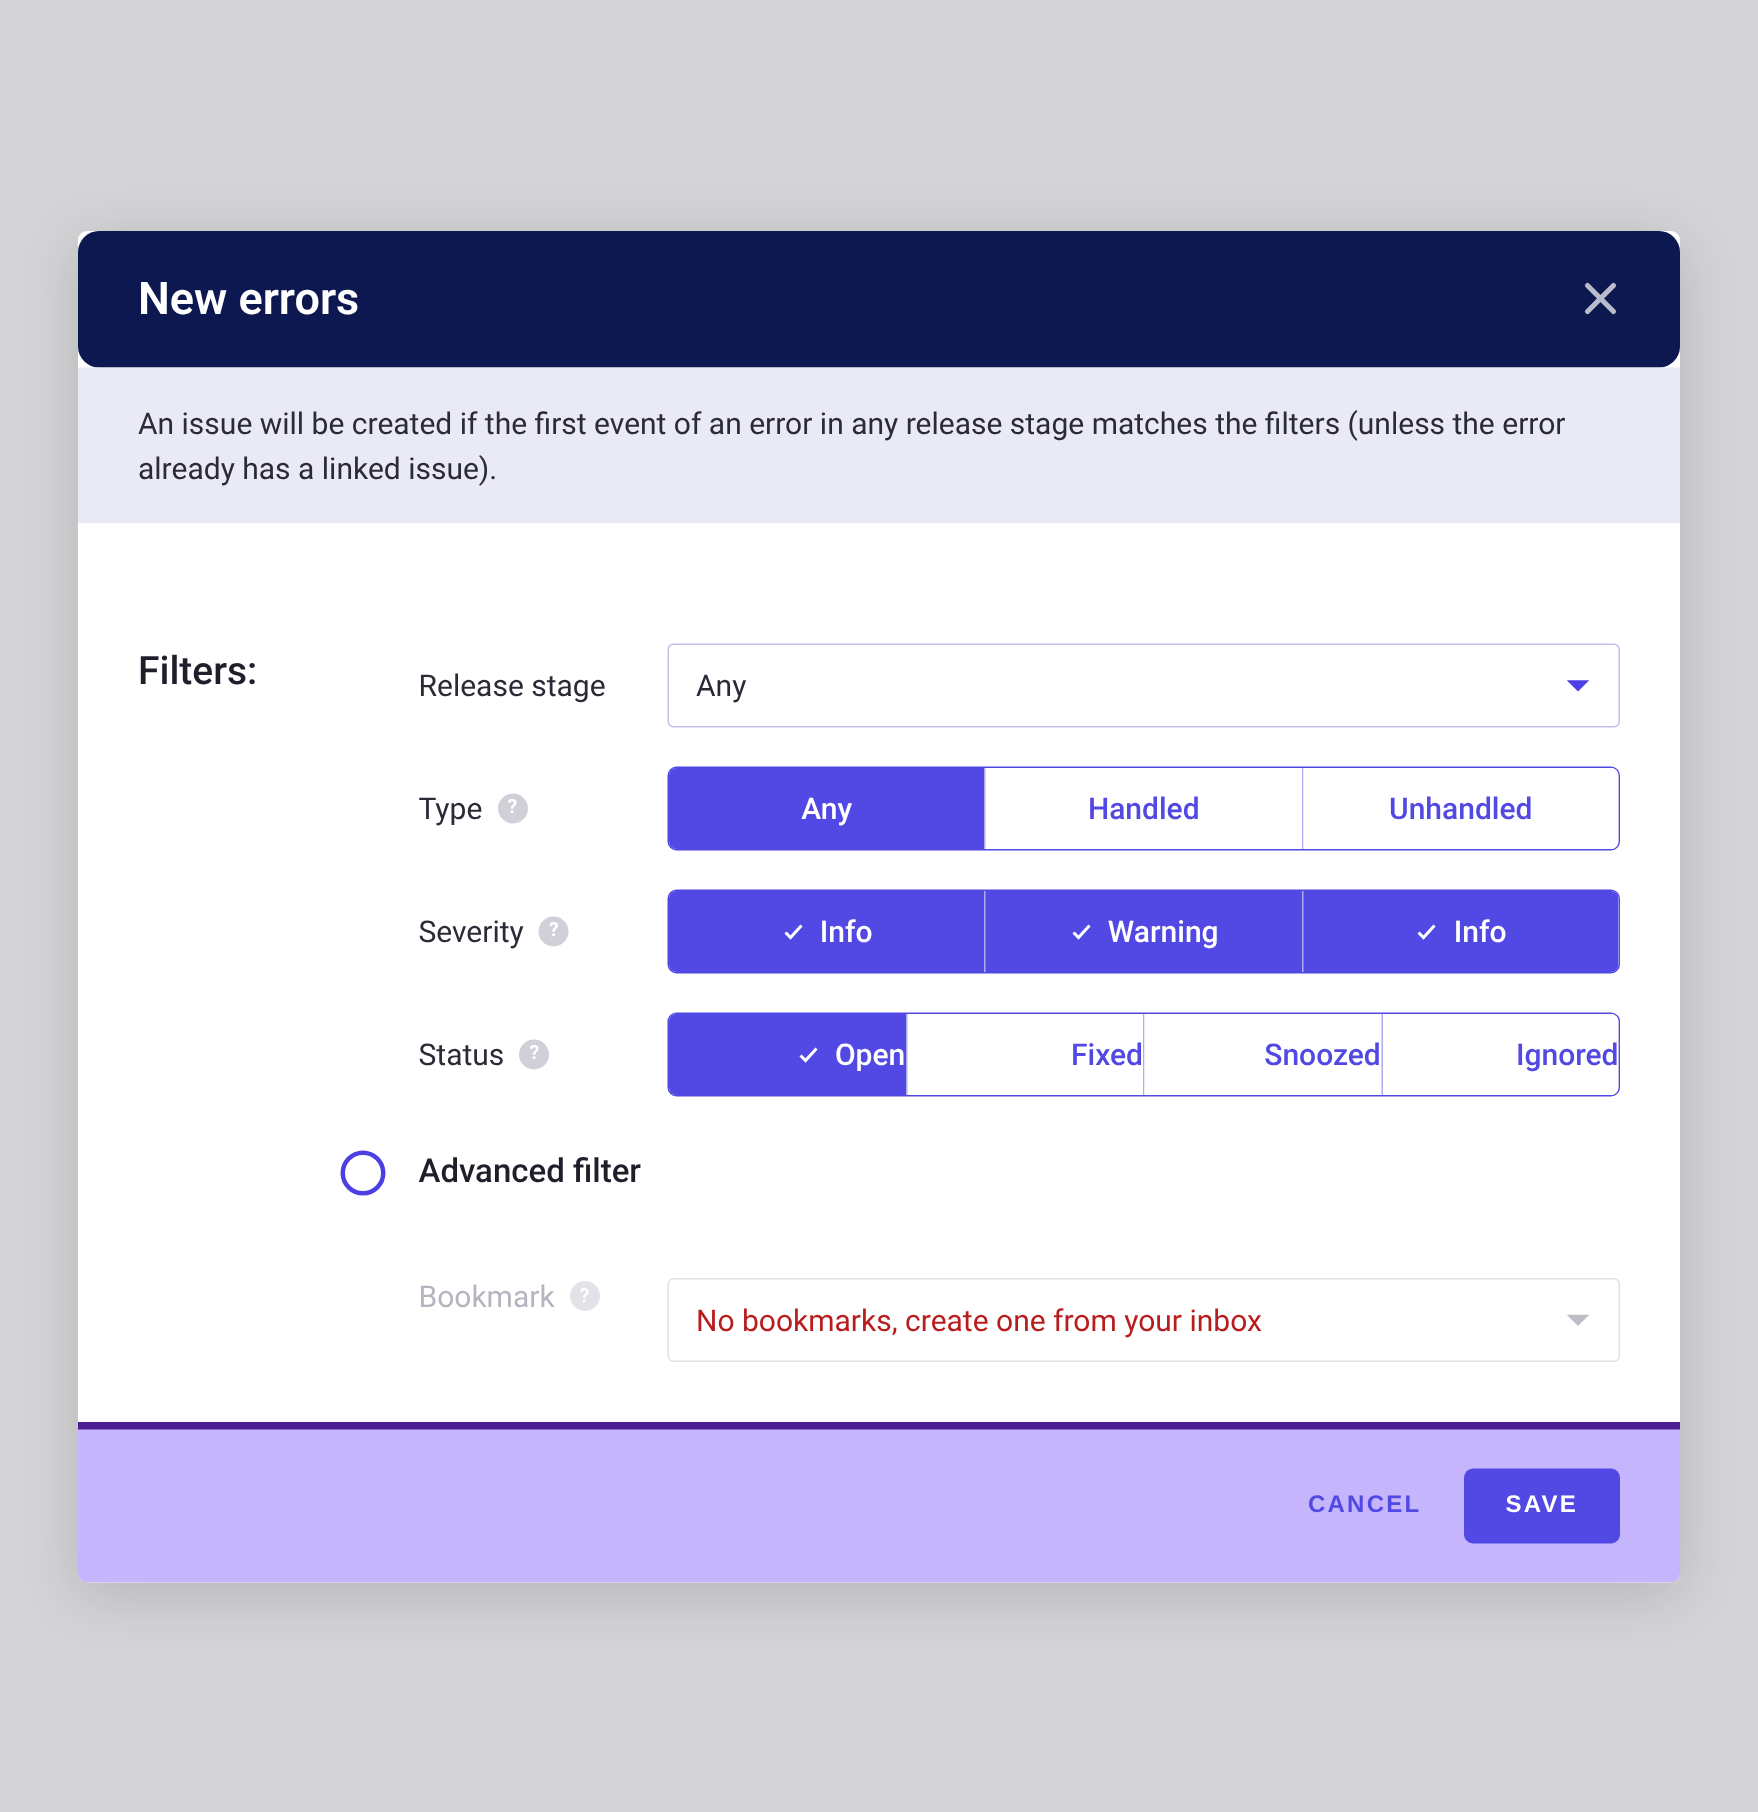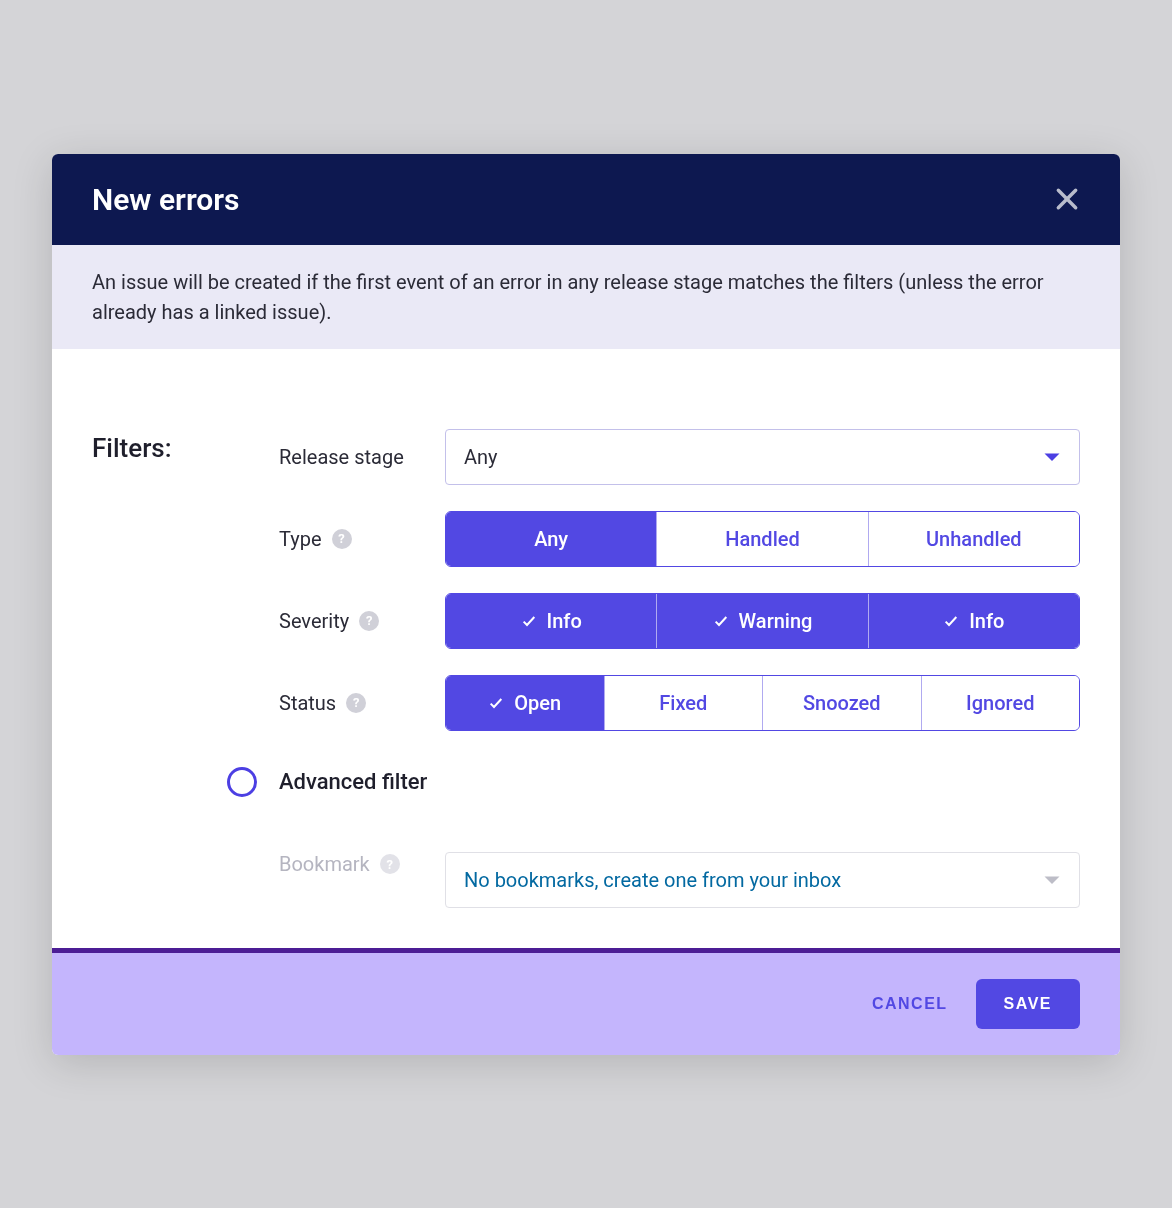--- a/index.html
+++ b/index.html
@@ -22,20 +22,21 @@
       display: flex;
       flex-direction: column;
     }
     .modal-header {
       background: #0d1850;
       color: #fff;
       padding: 28px 40px;
       display: flex;
       align-items: center;
       justify-content: space-between;
+      border-radius: 14px;
     }
     .modal-title {
       font-size: 30px;
       font-weight: 600;
     }
     .close-btn {
       color: #b8bccc;
       cursor: pointer;
       font-size: 28px;
       display: flex;
@@ -163,21 +164,21 @@
       align-items: center;
       justify-content: space-between;
       padding: 0 18px;
       cursor: pointer;
       font-size: 20px;
       color: #2b2b37;
       background: #fff;
     }
     .select.disabled {
       border-color: #e0e0e6;
-      color: #0369a1;
+      color: #b91c1c;
       cursor: default;
       margin-top: 31px;
     }
     .caret { color: #4c3fe3; }
     .caret svg { width: 18px; height: 12px; }
     .caret.disabled { color: #bdbdc7; }
     .seg-group {
       flex: 1;
       display: flex;
       border: 1px solid #5248e3;
@@ -196,21 +197,21 @@
       cursor: pointer;
       border-right: 1px solid #b0aaf0;
       background: #fff;
       color: #5248e3;
     }
     .seg:last-child { border-right: none; }
     .seg.active { background: #5248e3; color: #fff; }
     .seg .check { display: none; }
     .seg.active-check .check { display: inline-flex; }
     .check svg { width: 16px; height: 16px; stroke: #fff; stroke-width: 3; fill: none; }
-    .seg-group.four .seg { flex: 1; }
+    .seg-group.four .seg { flex: 1; justify-content: flex-end; }
     .modal-footer {
       background: #c4b5fd;
       padding: 26px 40px;
       display: flex;
       justify-content: flex-end;
       align-items: center;
       gap: 28px;
       border-top: 5px solid #4c1d95;
     }
     .btn-text {

